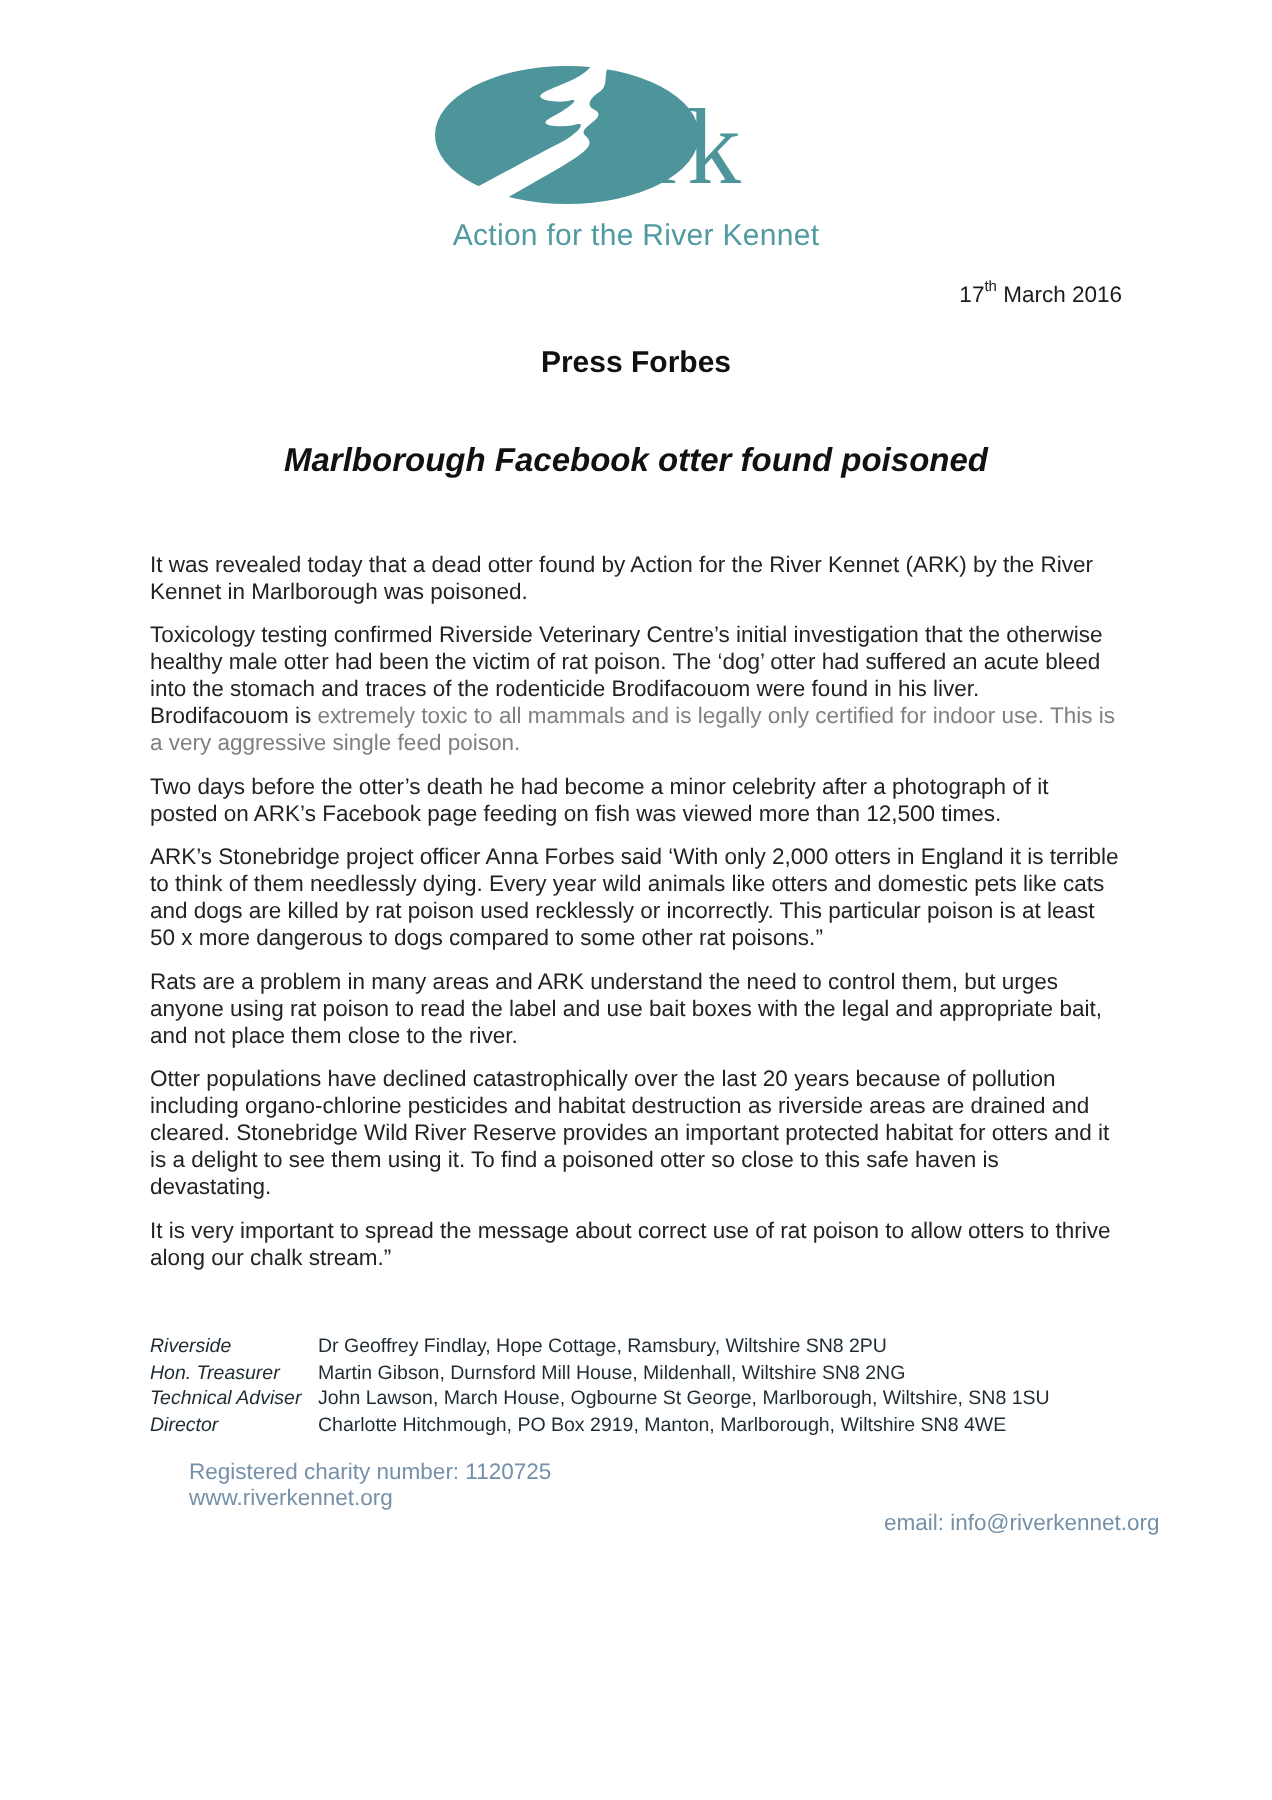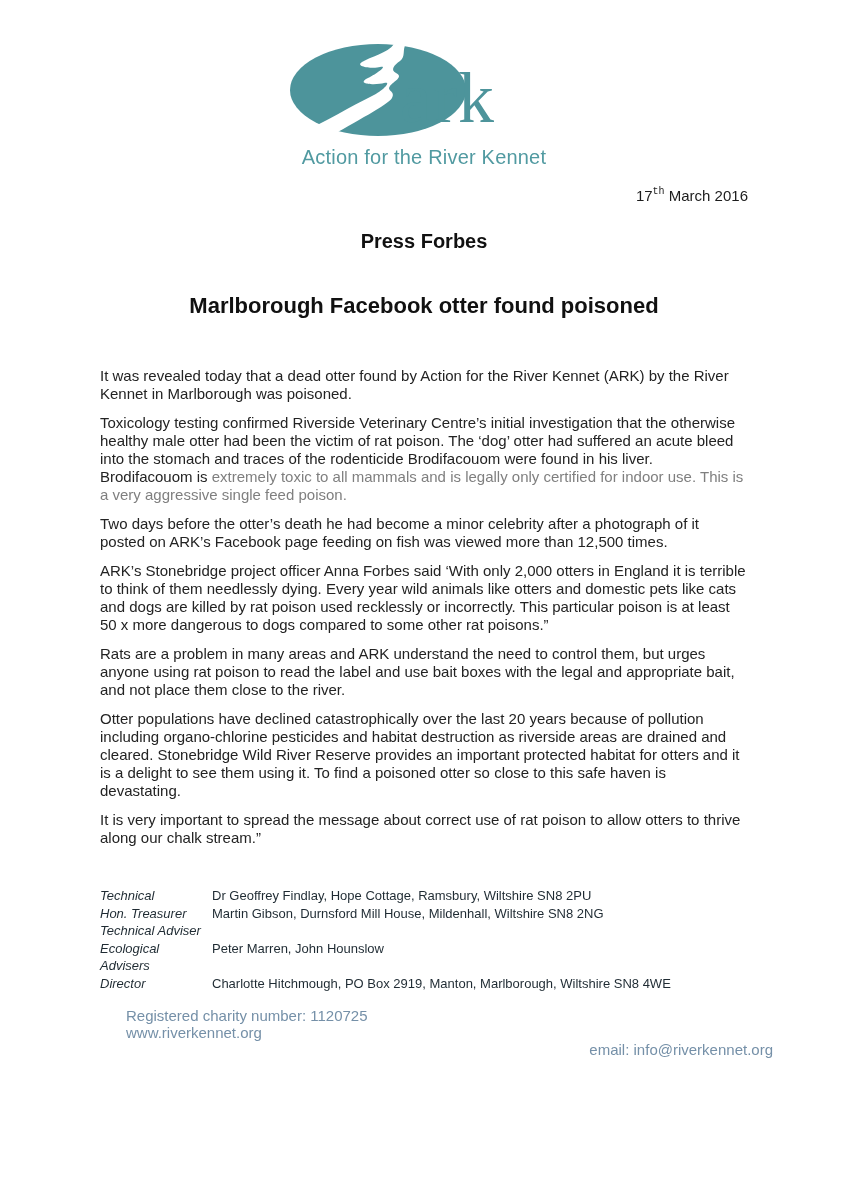--- a/index.html
+++ b/index.html
@@ -9,28 +9,28 @@
     font-family: "Liberation Sans", sans-serif; color: #222;
     position: relative; overflow: hidden; margin: 0 auto;
   }
   .logo-wrap { text-align: center; }
   .logo-svg { display: block; margin: 0 auto; }
   .tagline {
     color: #519aa1; font-size: 20px; letter-spacing: 0.2px;
     margin-top: 2px; font-weight: 400;
   }
   .date-line { text-align: right; font-size: 15px; margin-top: 18px; color: #1c1c1c; }
-  .date-line sup { font-size: 10px; position: relative; top: -1px; font-family: Liberation Mono, monospace; }
+  .date-line sup { font-size: 10px; position: relative; top: -1px; }
   .kicker {
     text-align: center; font-size: 20px; font-weight: bold;
     margin: 26px 0 0; color: #111;
   }
   .title {
     text-align: center; font-size: 22px; font-weight: bold;
-    margin: 40px 0 0; color: #111;
+    margin: 40px 0 0; color: #111; font-style: italic;
   }
   .body-text { margin-top: 48px; font-size: 15px; line-height: 18px; color: #232323; }
   .body-text p { margin: 0 0 11px; }
   .gray-text { color: #7f7f7f; text-align: right; }
   .officers { margin-top: 40px; font-size: 13px; line-height: 17.5px; color: #1f2b33; }
   .officer-row { display: grid; grid-template-columns: 112px 1fr; }
   .officer-role { font-style: italic; }
   .footer {
     display: flex; align-items: baseline; margin-top: 15px; margin-right: -25px;
     font-size: 15px; color: #7590a8; flex-direction: column;
@@ -75,33 +75,30 @@
     <p><span>Toxicology testing confirmed Riverside Veterinary Centre’s initial investigation that the otherwise healthy male otter had been the victim of rat poison. The ‘dog’ otter had suffered an acute bleed into the stomach and traces of the rodenticide Brodifacouom were found in his liver. Brodifacouom is </span><span class="gray-text">extremely toxic to all mammals and is legally only certified for indoor use. This is a very aggressive single feed poison.</span></p>
     <p>Two days before the otter’s death he had become a minor celebrity after a photograph of it posted on ARK’s Facebook page feeding on fish was viewed more than 12,500 times.</p>
     <p>ARK’s Stonebridge project officer Anna Forbes said ‘With only 2,000 otters in England it is terrible to think of them needlessly dying. Every year wild animals like otters and domestic pets like cats and dogs are killed by rat poison used recklessly or incorrectly. This particular poison is at least 50 x more dangerous to dogs compared to some other rat poisons.”</p>
     <p>Rats are a problem in many areas and ARK understand the need to control them, but urges anyone using rat poison to read the label and use bait boxes with the legal and appropriate bait, and not place them close to the river.</p>
     <p>Otter populations have declined catastrophically over the last 20 years because of pollution including organo-chlorine pesticides and habitat destruction as riverside areas are drained and cleared. Stonebridge Wild River Reserve provides an important protected habitat for otters and it is a delight to see them using it. To find a poisoned otter so close to this safe haven is devastating.</p>
     <p>It is very important to spread the message about correct use of rat poison to allow otters to thrive along our chalk stream.”</p>
   </div>
 
   <div class="officers">
     <div class="officer-row">
-      <span class="officer-role">Technical</span>
+      <span class="officer-role">Riverside</span>
       <span class="officer-value">Dr Geoffrey Findlay, Hope Cottage, Ramsbury, Wiltshire SN8 2PU</span>
     </div>
     <div class="officer-row">
       <span class="officer-role">Hon. Treasurer</span>
       <span class="officer-value">Martin Gibson, Durnsford Mill House, Mildenhall, Wiltshire  SN8 2NG</span>
     </div>
     <div class="officer-row">
       <span class="officer-role">Technical Adviser</span>
-    </div>
-    <div class="officer-row">
-      <span class="officer-role">Ecological Advisers</span>
-      <span class="officer-value">Peter Marren, John Hounslow</span>
+      <span class="officer-value">John Lawson, March House, Ogbourne St George, Marlborough, Wiltshire, SN8 1SU</span>
     </div>
     <div class="officer-row">
       <span class="officer-role"></span>
     </div>
     <div class="officer-row">
       <span class="officer-role">Director</span>
       <span class="officer-value">Charlotte Hitchmough, PO Box 2919, Manton, Marlborough, Wiltshire SN8 4WE</span>
     </div>
   </div>
 

